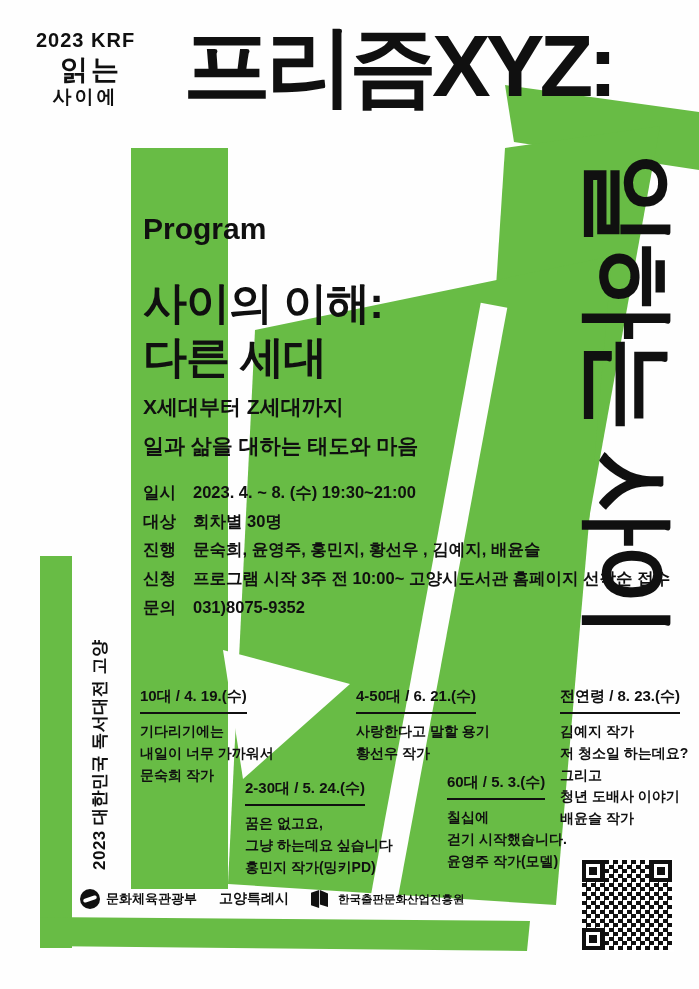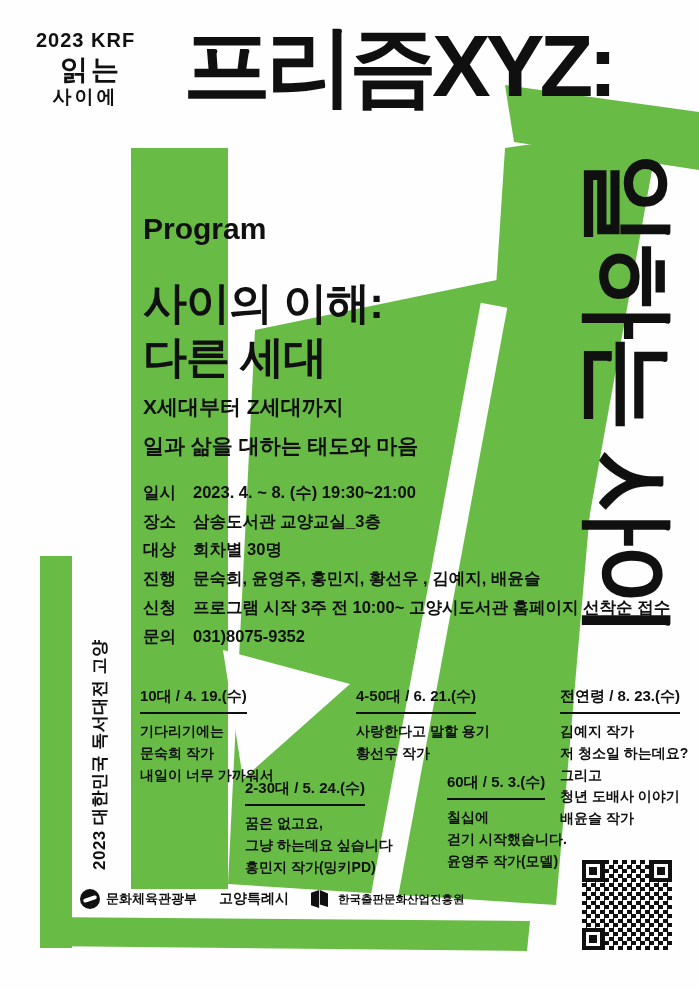--- a/index.html
+++ b/index.html
@@ -89,46 +89,42 @@
     <div>X세대부터 Z세대까지</div>
     <div>일과 삶을 대하는 태도와 마음</div>
   </div>
 
   <div class="txt details">
     <div class="row">
       <span class="lab">일시</span>
       <span class="val">2023. 4. ~ 8. (수) 19:30~21:00</span>
     </div>
     <div class="row">
-      <span class="lab">장소</span>
-      <span class="val">삼송도서관 교양교실_3층</span>
-    </div>
-    <div class="row">
       <span class="lab">대상</span>
       <span class="val">회차별 30명</span>
     </div>
     <div class="row">
       <span class="lab">진행</span>
       <span class="val">문숙희, 윤영주, 홍민지, 황선우 , 김예지, 배윤슬</span>
     </div>
     <div class="row">
       <span class="lab">신청</span>
       <span class="val">프로그램 시작 3주 전 10:00~ 고양시도서관 홈페이지 선착순 접수</span>
     </div>
     <div class="row">
       <span class="lab">문의</span>
       <span class="val">031)8075-9352</span>
     </div>
   </div>
 
   <div class="txt sched" style="left:140px;top:684px;">
     <div class="st">10대 / 4. 19.(수)</div>
     <div class="sl">기다리기에는</div>
+    <div class="sl">내일이 너무 가까워서</div>
     <div class="sl">문숙희 작가</div>
-    <div class="sl">내일이 너무 가까워서</div>
   </div>
   <div class="txt sched" style="left:245px;top:776px;">
     <div class="st">2-30대 / 5. 24.(수)</div>
     <div class="sl">꿈은 없고요,</div>
     <div class="sl">그냥 하는데요 싶습니다</div>
     <div class="sl">홍민지 작가(밍키PD)</div>
   </div>
   <div class="txt sched" style="left:356px;top:684px;">
     <div class="st">4-50대 / 6. 21.(수)</div>
     <div class="sl">사랑한다고 말할 용기</div>

